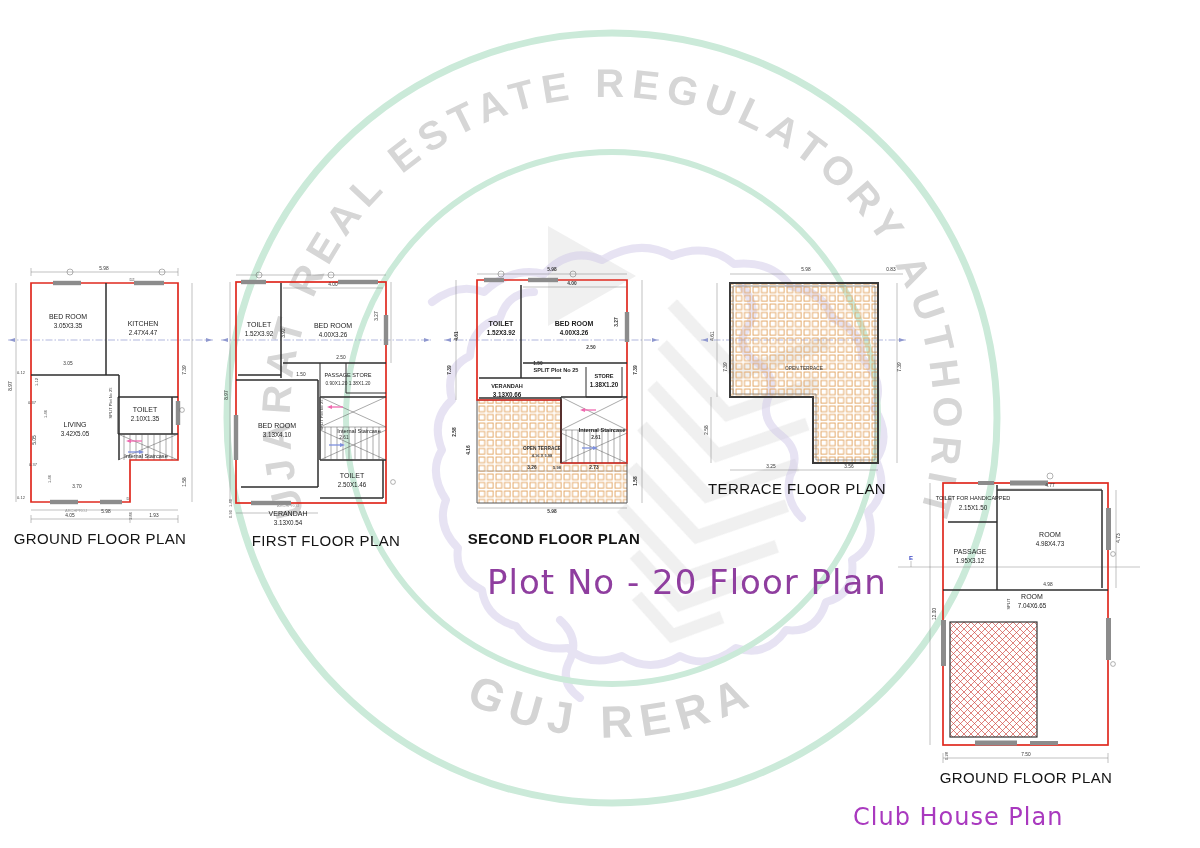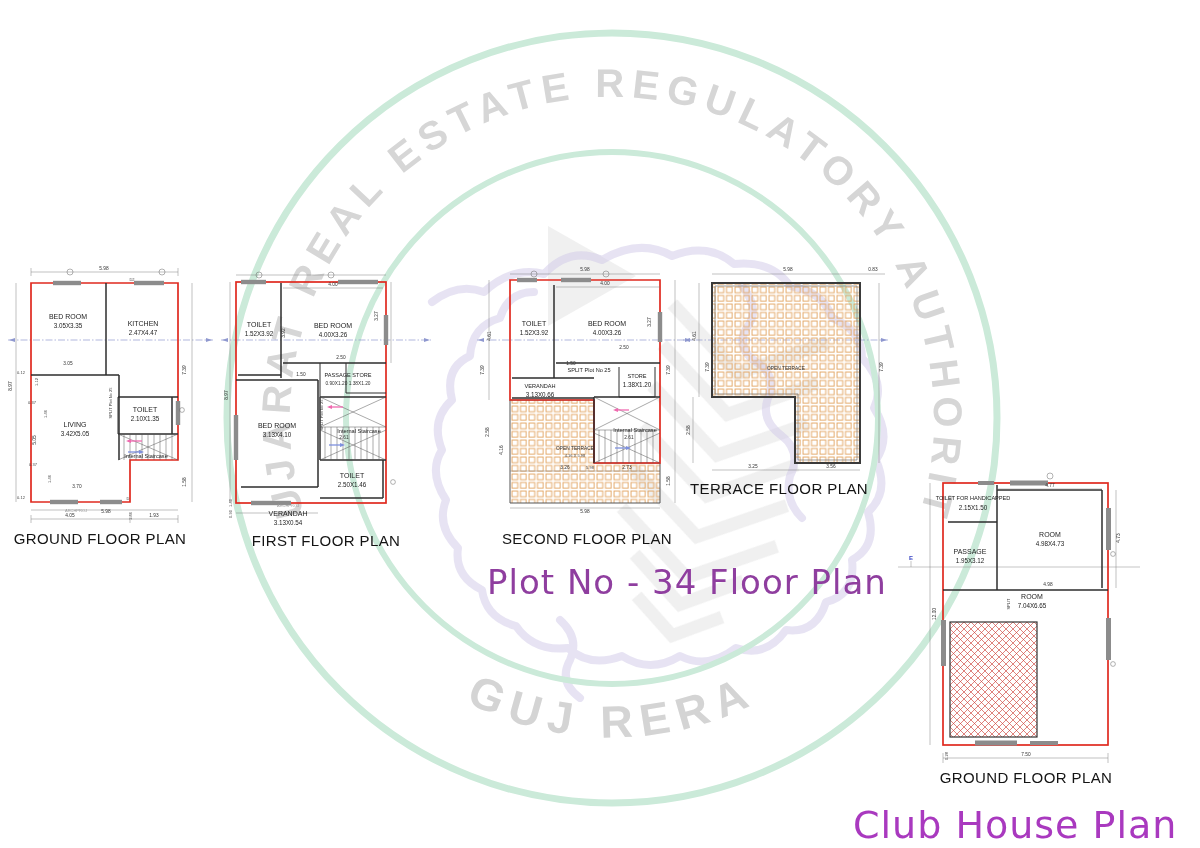--- a/index.html
+++ b/index.html
@@ -18,21 +18,21 @@
   .wall{stroke:#2e2e2e;stroke-width:1.5;fill:none;}
   .wallth{stroke:#2e2e2e;stroke-width:1;fill:none;}
   .thin{stroke:#666;stroke-width:.5;fill:none;}
   .red{stroke:#e02a1f;stroke-width:1.7;fill:none;}
   .dl{stroke:#777;stroke-width:.45;fill:none;}
   .cl{stroke:#8f98cf;stroke-width:.7;fill:none;stroke-dasharray:7 2 1.5 2;}
   .win{fill:#8c8c8c;stroke:none;}
   .stair{stroke:#555;stroke-width:.5;fill:none;}
   .title-plot{position:absolute;z-index:3;color:#8f3e9f;font-size:34px;letter-spacing:1px;
       font-family:"DejaVu Sans",sans-serif;}
-  .title-club{position:absolute;z-index:3;color:#a939bf;font-size:38px;letter-spacing:1px;
+  .title-club{position:absolute;z-index:3;color:#a939bf;font-size:24px;letter-spacing:1px;
       font-family:"DejaVu Sans",sans-serif;}
 </style>
 </head>
 <body>
 
 <svg class="layer" width="1200" height="848" viewBox="0 0 1200 848" style="left:0;top:0;z-index:0;">
   <g opacity="0.55">
     <path d="M548 226 L636 276 L548 326 Z" fill="#e4e4e4"></path>
     <g transform="rotate(14 720 460)" stroke="#e3e3e3" stroke-width="13" fill="none">
       <path d="M636 320 l 80 52 l 80 -52"></path>
@@ -196,21 +196,21 @@
   </g>
   <g>
     <line x1="108" y1="152" x2="122" y2="152" stroke="#f06ab0" stroke-width="1.3"></line>
     <polygon points="106,152 111,150 111,154" fill="#f06ab0"></polygon>
     <line x1="108" y1="190" x2="122" y2="190" stroke="#7e90dd" stroke-width="1.3"></line>
     <polygon points="124,190 119,188 119,192" fill="#7e90dd"></polygon>
   </g>
 </svg>
 </div>
 
-<div class="plan" style="left:477px;top:252px;">
+<div class="plan" style="left:444px;top:252px;font-weight:bold;">
 <svg width="215" height="305" viewBox="0 0 215 305">
   <defs>
     <pattern id="terr" width="8.5" height="8.5" patternUnits="userSpaceOnUse">
       <rect x="1" y="1" width="5.7" height="5.7" fill="none" stroke="#e1a25e" stroke-width=".9"></rect>
     </pattern>
     <pattern id="xh" width="7" height="7" patternUnits="userSpaceOnUse">
       <path d="M0 7 L7 0 M0 0 L7 7" stroke="#cd4038" stroke-width=".65" fill="none"></path>
     </pattern>
   </defs>
   <g>
@@ -271,21 +271,21 @@
   </g>
   <g>
     <line x1="138" y1="158" x2="152" y2="158" stroke="#f06ab0" stroke-width="1.3"></line>
     <polygon points="136,158 141,156 141,160" fill="#f06ab0"></polygon>
     <line x1="138" y1="196" x2="152" y2="196" stroke="#7e90dd" stroke-width="1.3"></line>
     <polygon points="154,196 149,194 149,198" fill="#7e90dd"></polygon>
   </g>
 </svg>
 </div>
 
-<div class="plan" style="left:683px;top:252px;">
+<div class="plan" style="left:701px;top:252px;">
 <svg width="205" height="255" viewBox="0 0 205 255">
   <g>
     <path class="cl" d="M0 88 H205"></path>
     <polygon points="1,88 7,86 7,90" fill="#8f98cf"></polygon>
     <polygon points="204,88 198,86 198,90" fill="#8f98cf"></polygon>
   </g>
   <g>
     <polygon points="29,31 177,31 177,211 112,211 112,145 29,145" fill="url(#terr)" stroke="#3a3a3a" stroke-width="2"></polygon>
     <polygon points="32,34 174,34 174,208 115,208 115,142 32,142" fill="none" stroke="#777" stroke-width=".7"></polygon>
   </g>
@@ -346,14 +346,14 @@
     <text class="dim" x="240" y="70" transform="rotate(-90 240 70)">4.73</text>
     <text class="dim" x="168" y="118">4.98</text>
     <text class="dim" x="56" y="146" transform="rotate(-90 56 146)">12.00</text>
     <text class="dim" x="146" y="288">7.50</text>
     <text class="dimt" x="68" y="288" transform="rotate(-90 68 288)">0.28</text>
     <text class="ptitle" x="146" y="315">GROUND FLOOR PLAN</text>
   </g>
 </svg>
 </div>
 
-<div class="title-plot" style="left:487px;top:562px;">Plot No - 34 Floor Plan</div>
+<div class="title-plot" style="left:487px;top:562px;">Plot No - 20 Floor Plan</div>
 <div class="title-club" style="left:853px;top:803px;">Club House Plan</div>
 
 </body></html>

